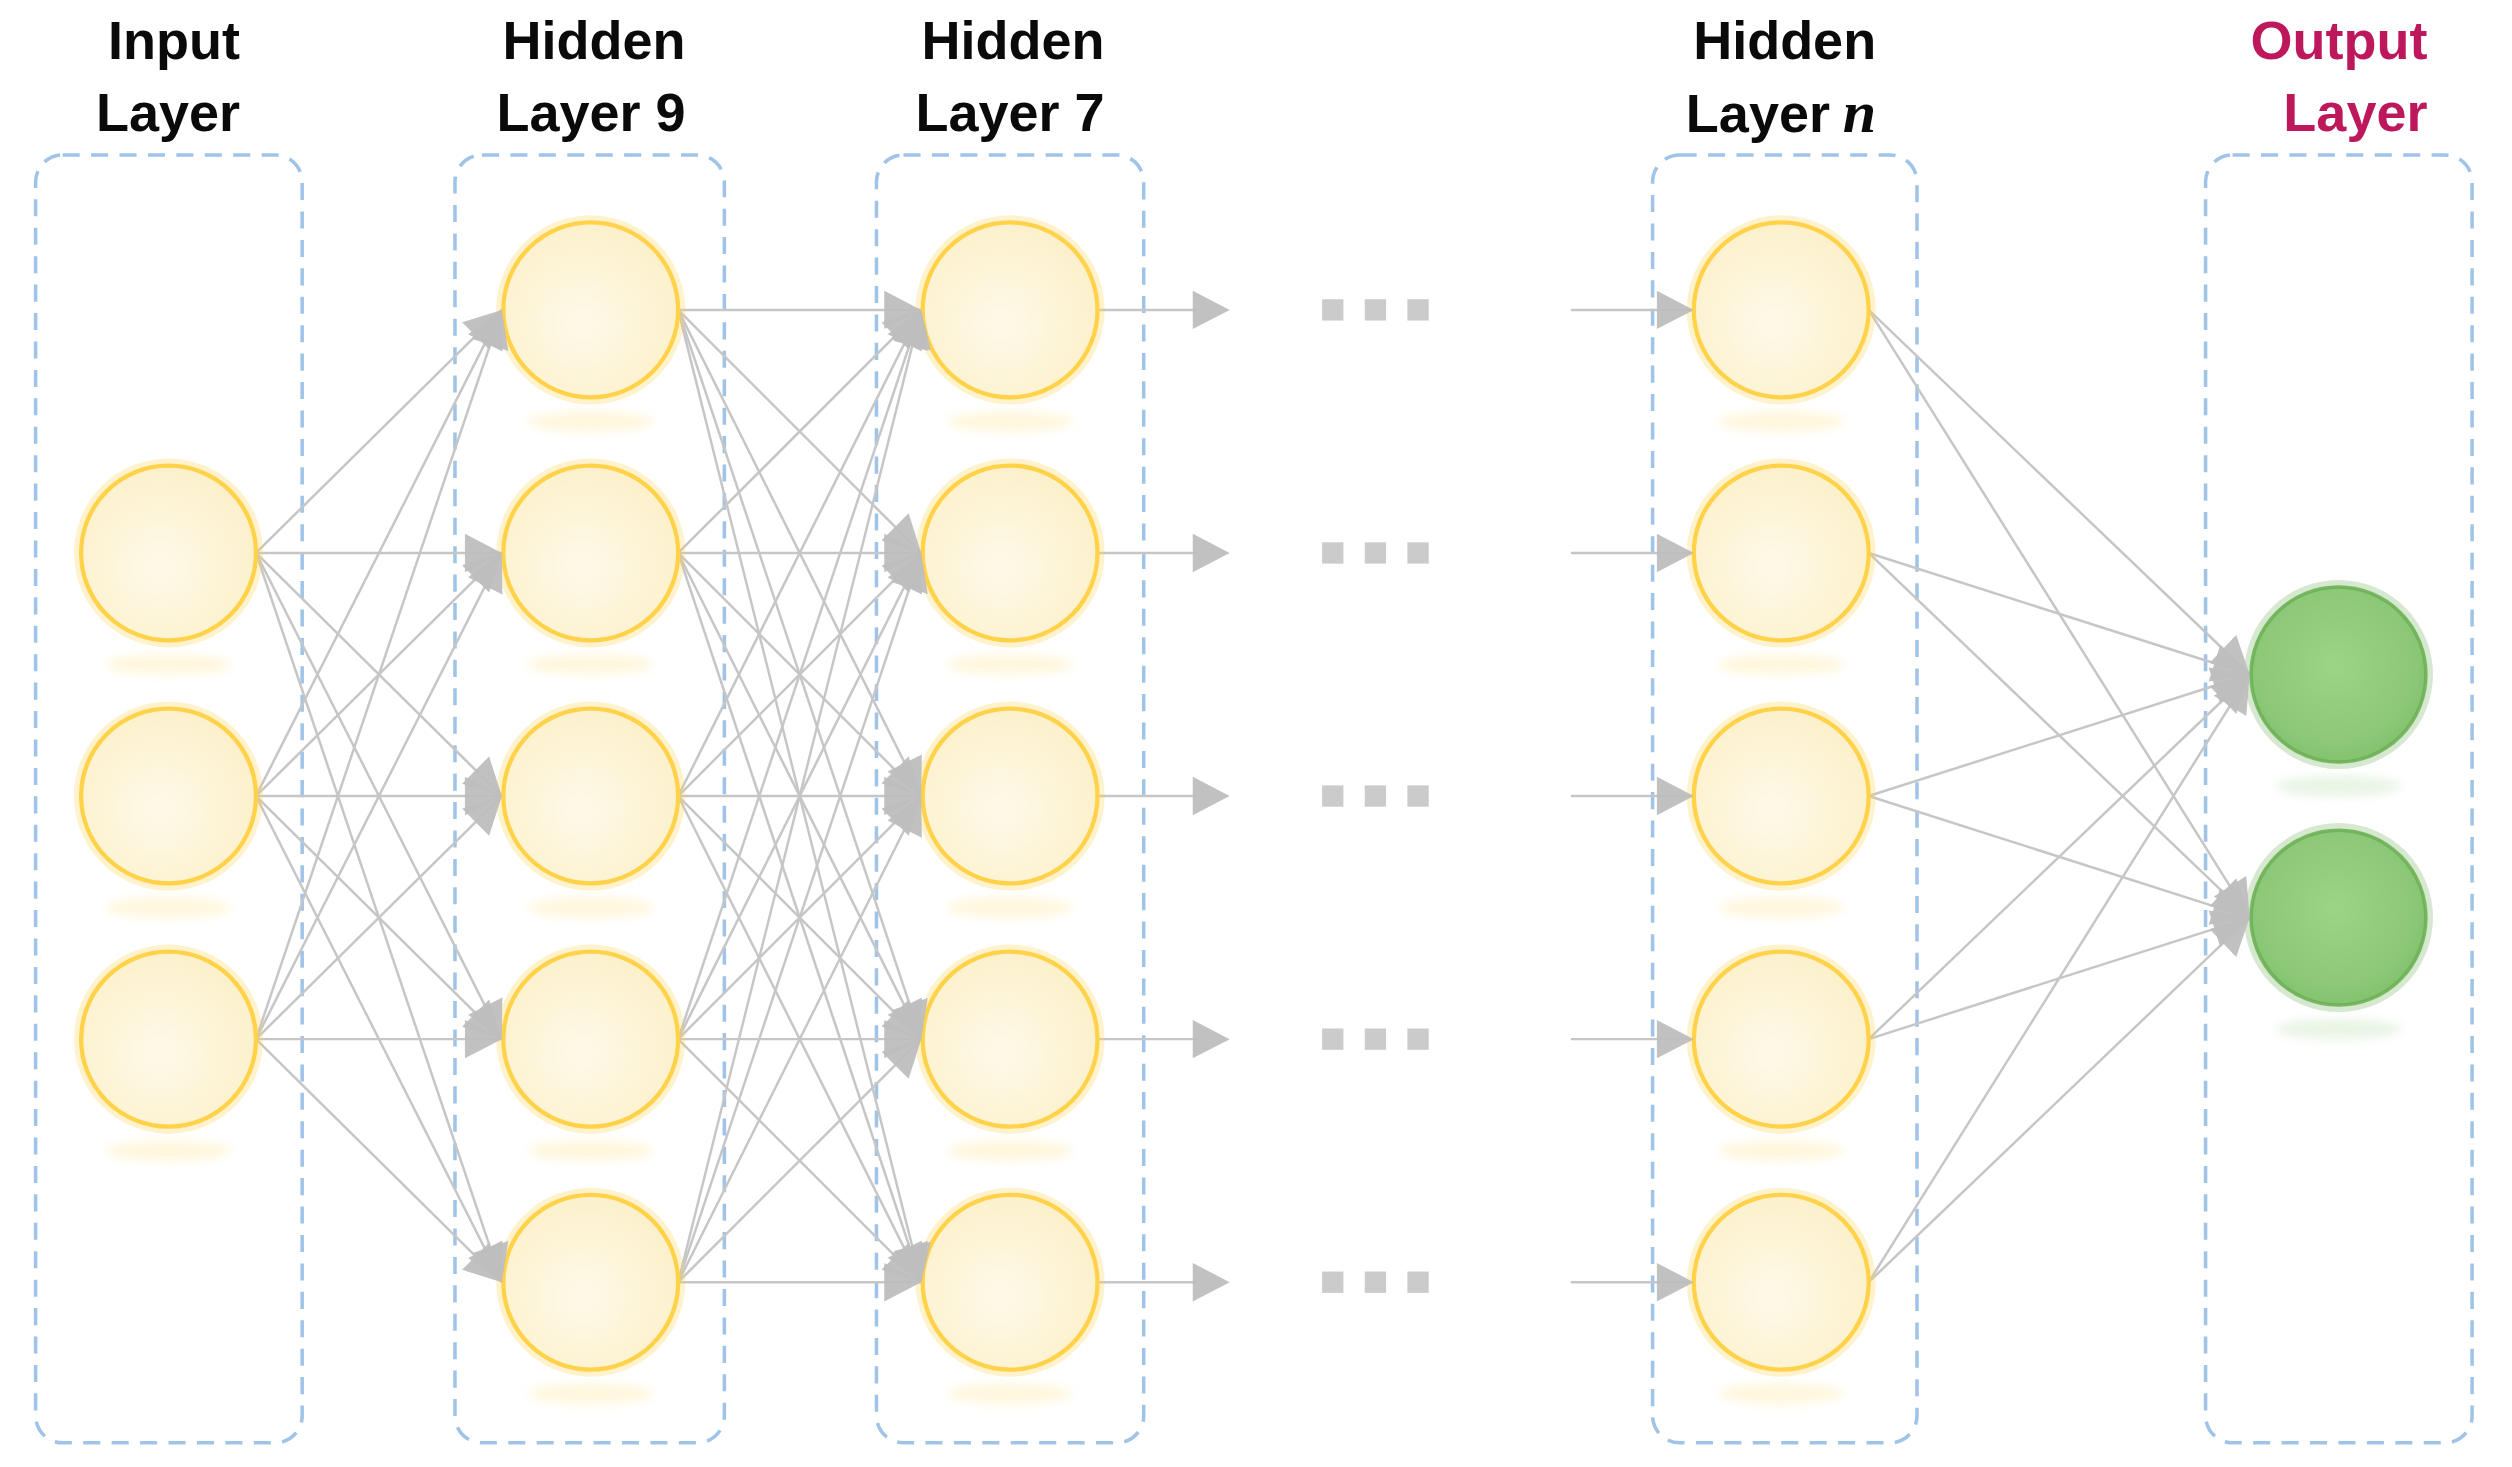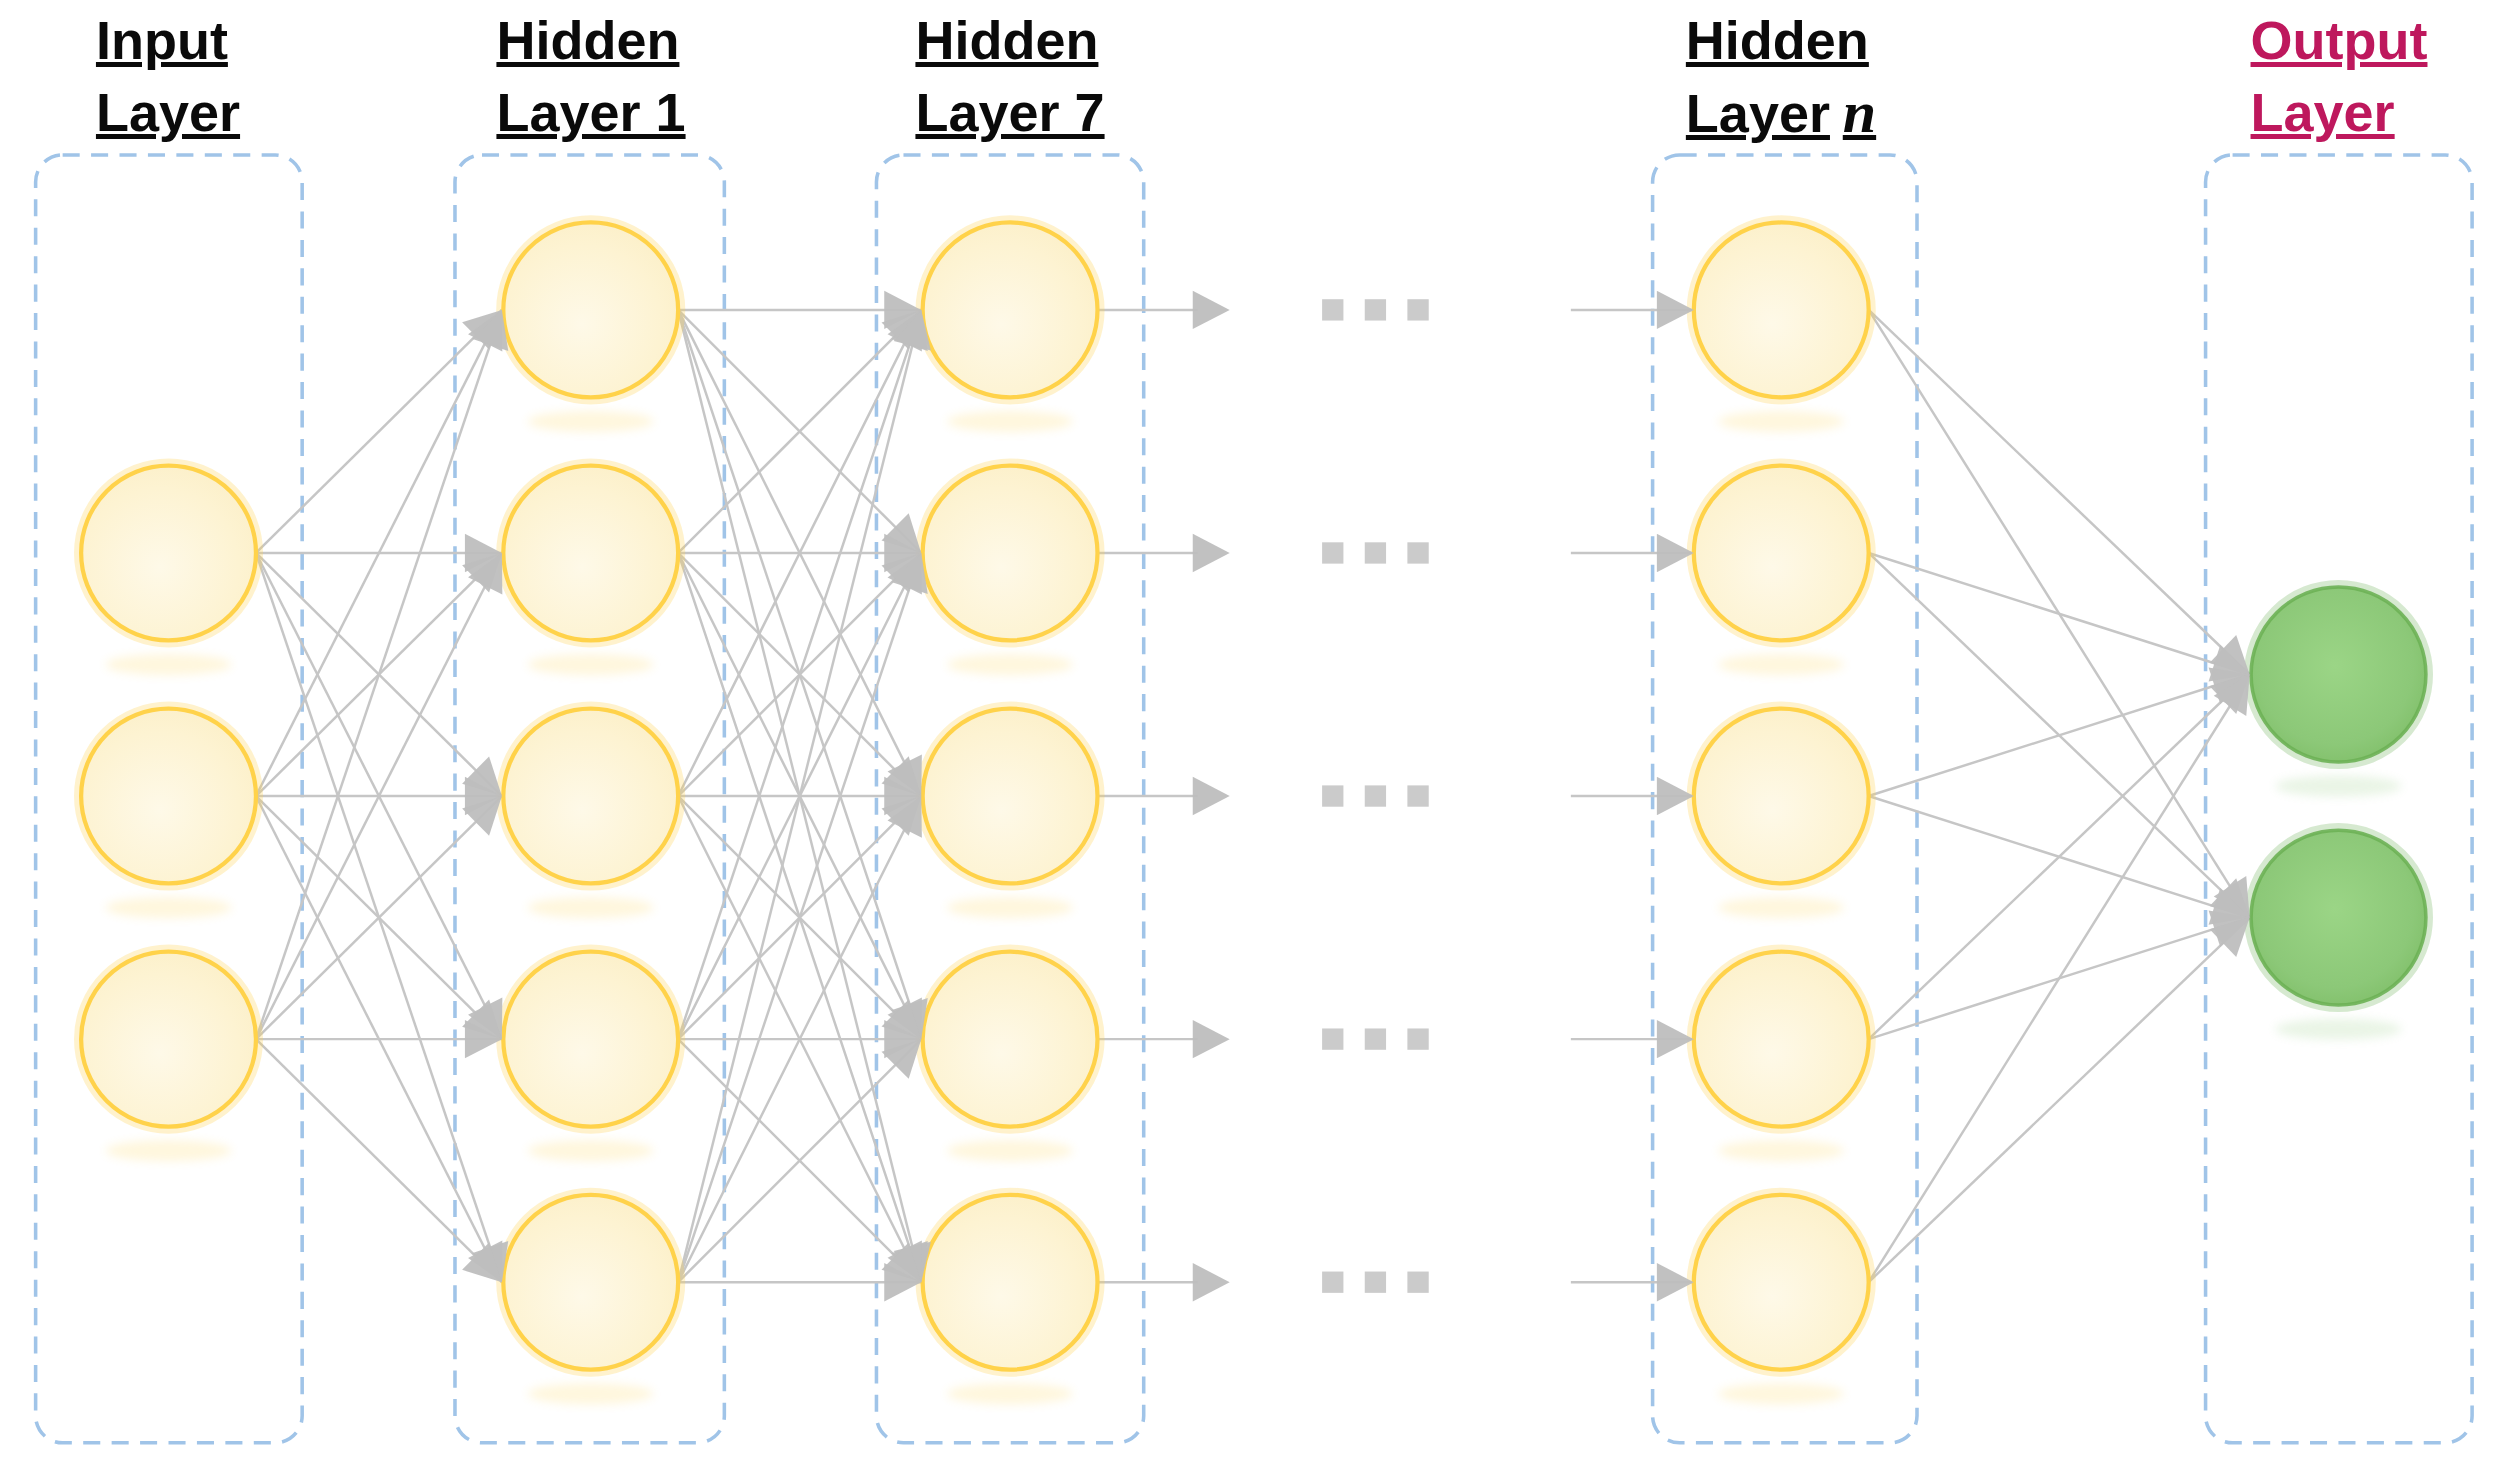--- a/index.html
+++ b/index.html
@@ -9,28 +9,27 @@
     height:1467px;
     background:#ffffff;
     overflow:hidden;
     font-family:"Liberation Sans", sans-serif;
   }
   #net{position:absolute;left:0;top:0;width:2512px;height:1467px;}
   .layer-label{
     position:absolute;
     top:4.3px;
     transform:translateX(-50%);
-    text-align:left;
+    text-align:right;
     font-weight:bold;
     font-size:54px;
     line-height:72px;
     color:#0a0a0a;
     letter-spacing:0px;
     white-space:nowrap;
-    text-decoration:underline;
   }
   .mathvar{
     font-family:"Liberation Serif", serif;
     font-style:italic;
     font-weight:bold;
     font-size:60px;
     margin-left:12.8px;
   }
   .mathvar:empty{display:none;margin:0;}
 </style>
@@ -265,21 +264,21 @@
         <polygon points="0,0 -52,-27 -52,27" transform="translate(2383,1804) rotate(0)" fill="#BEBEBE" fill-opacity="0.95"></polygon>
       </g>
     </svg>
 
   <div class="layer-label" style="left: 168px; color: rgb(10, 10, 10);">
     <div>Input</div>
     <div><span>Layer</span></div>
   </div>
   <div class="layer-label" style="left: 591px; color: rgb(10, 10, 10);">
     <div>Hidden</div>
-    <div><span>Layer 1</span></div>
+    <div><span>Layer 9</span></div>
   </div>
   <div class="layer-label" style="left: 1010px; color: rgb(10, 10, 10);">
     <div>Hidden</div>
     <div><span>Layer 7</span></div>
   </div>
   <div class="layer-label" style="left: 1781px; color: rgb(10, 10, 10);">
     <div>Hidden</div>
     <div><span>Layer</span><span class="mathvar">n</span></div>
   </div>
   <div class="layer-label" style="left: 2339px; color: #be185d;">

